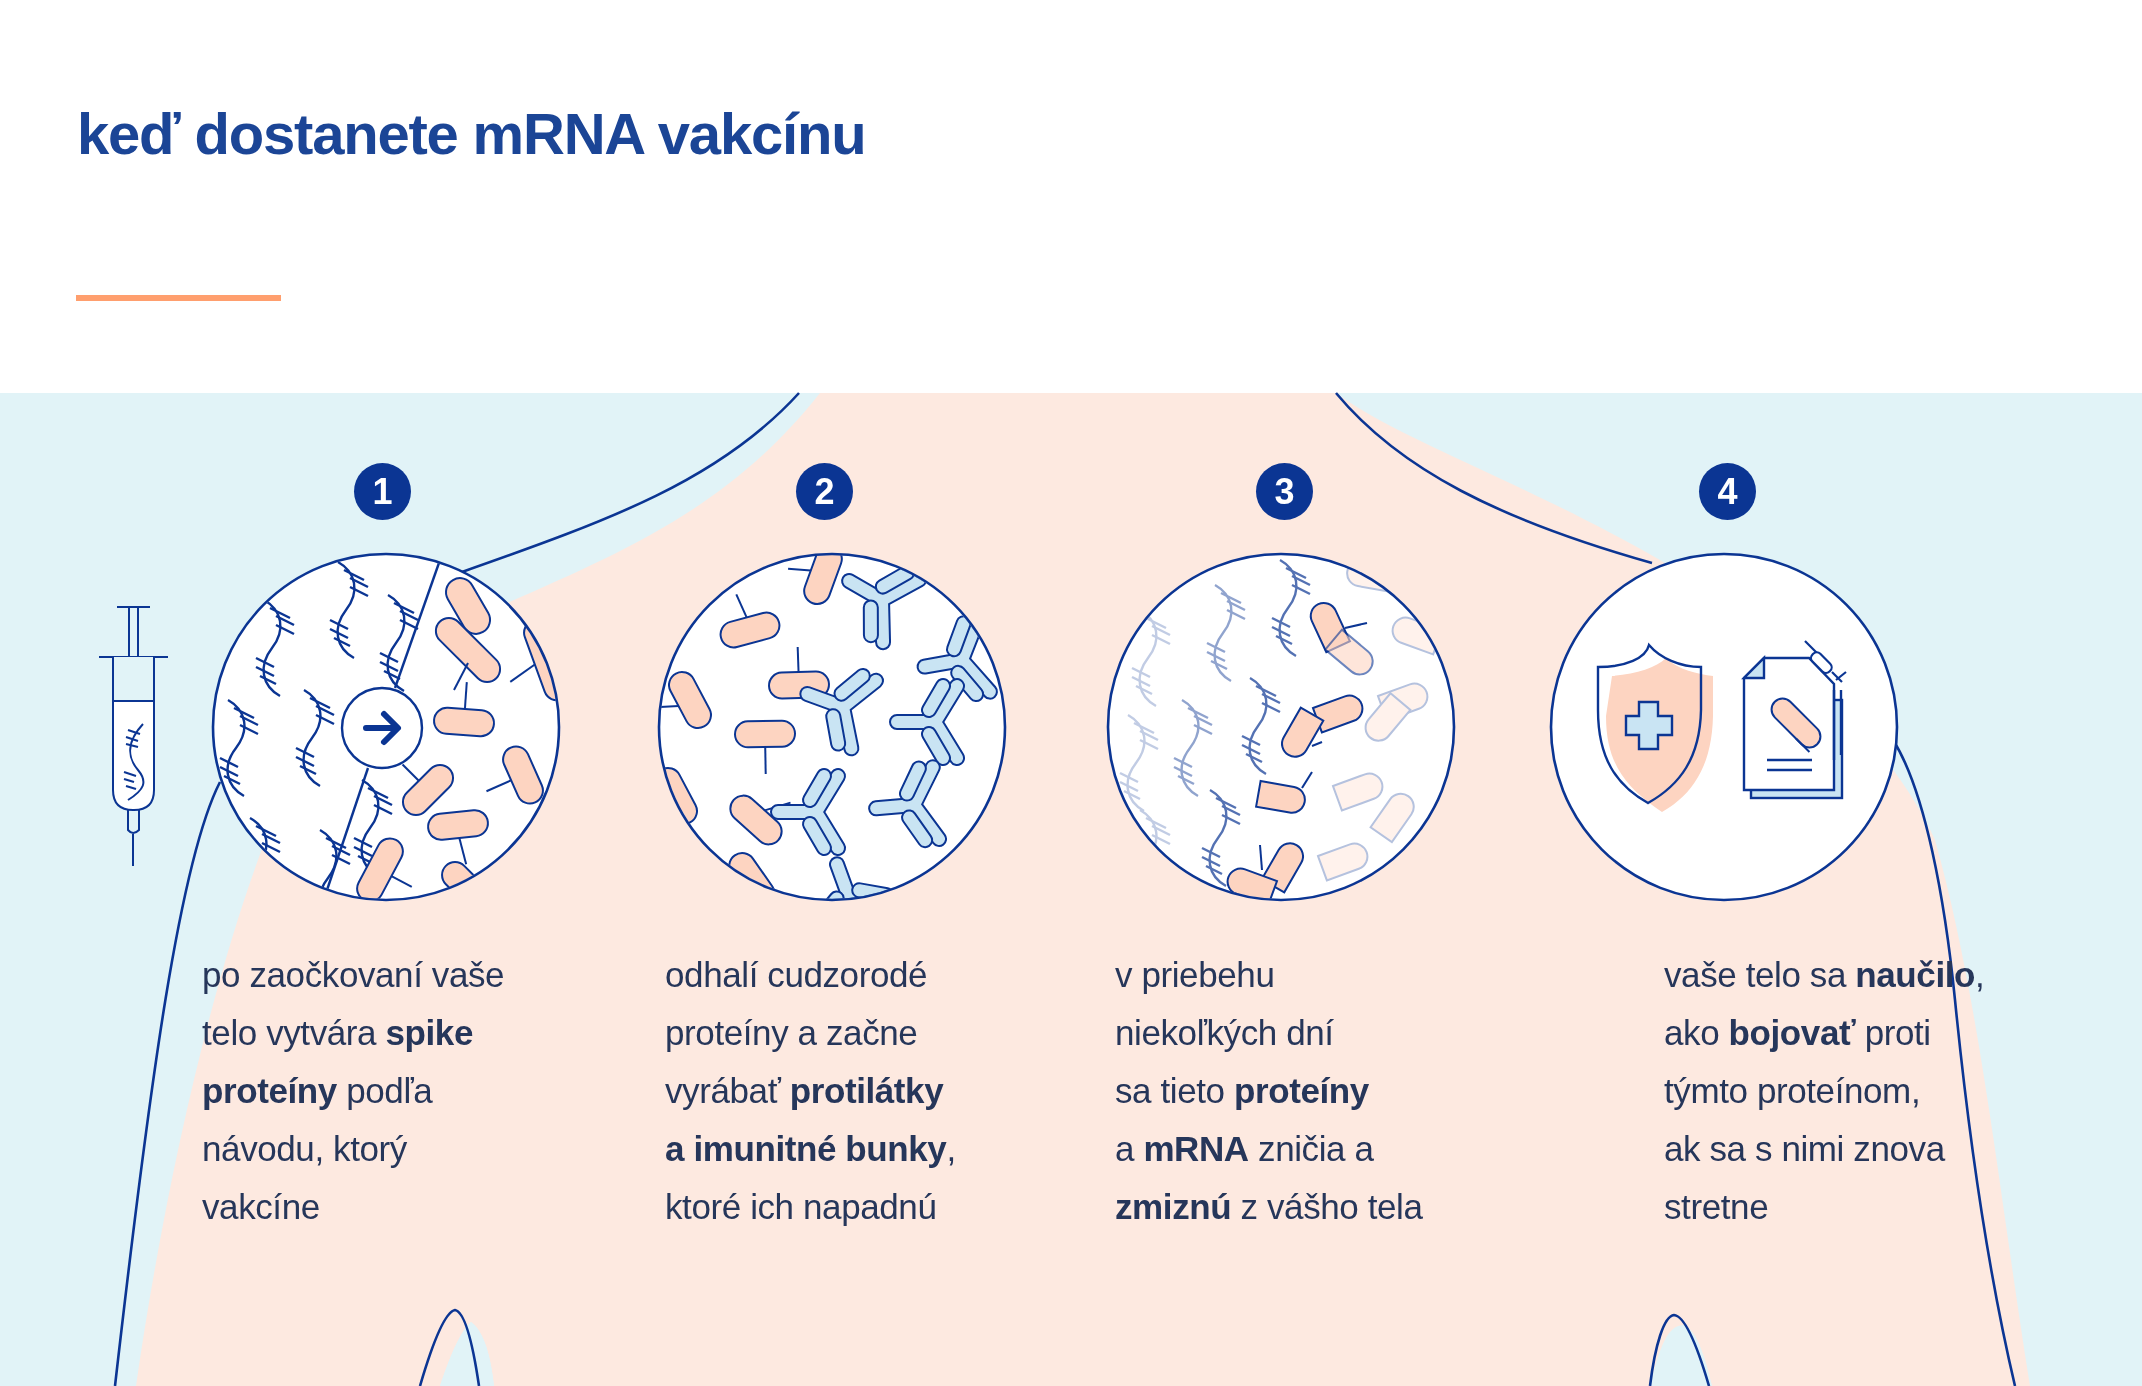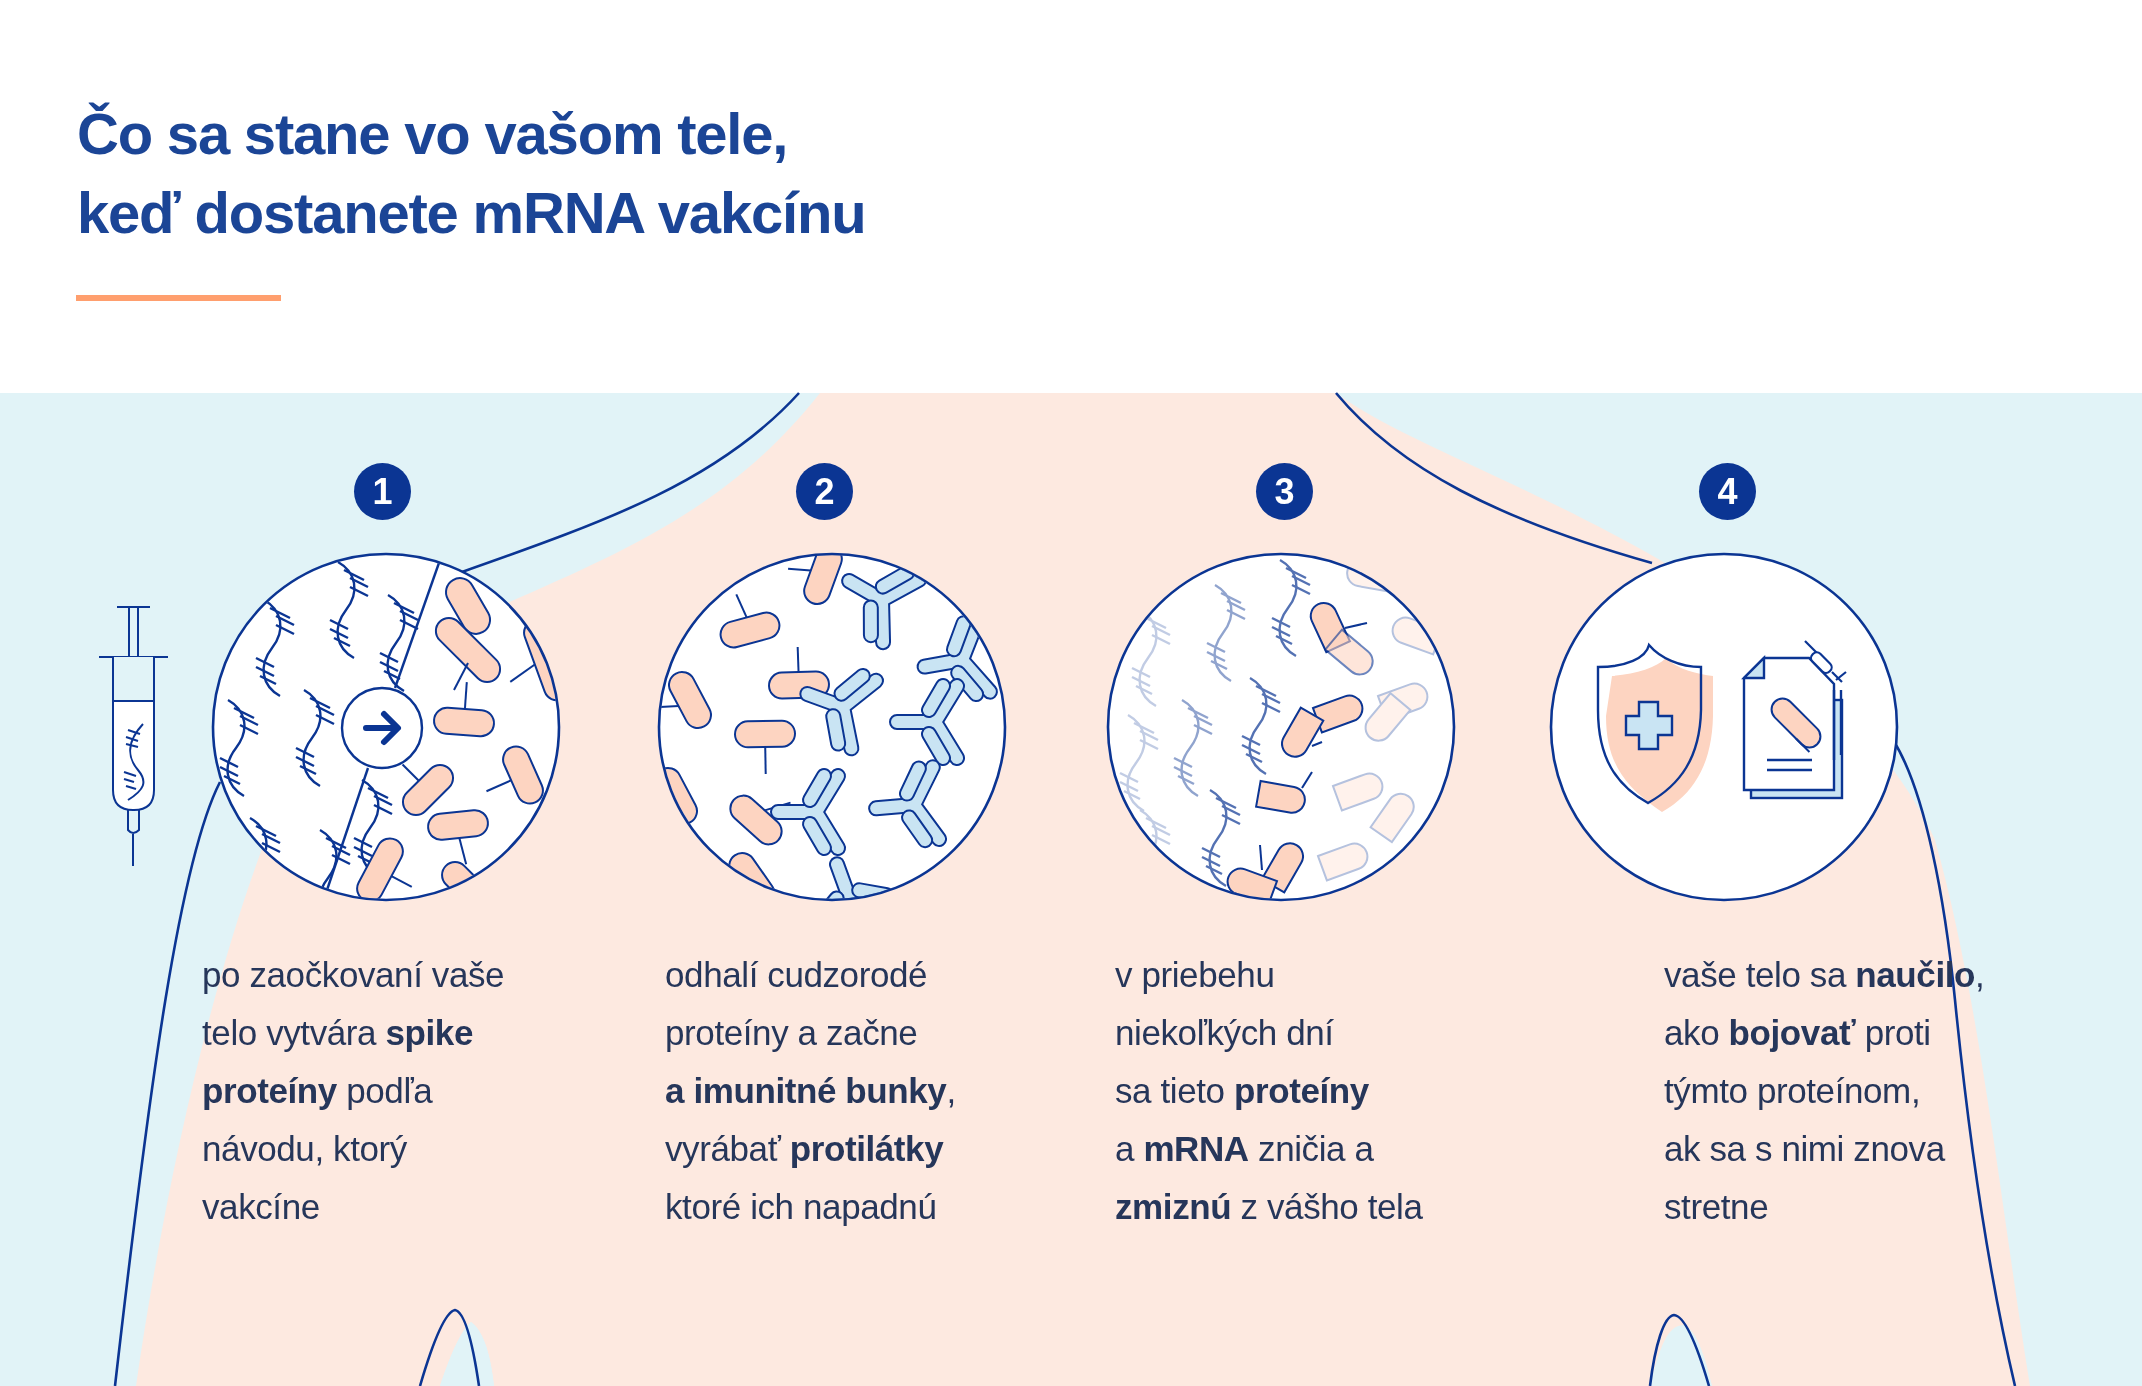--- a/index.html
+++ b/index.html
@@ -350,42 +350,41 @@
           <line x1="1832" y1="672" x2="1842" y2="682"></line>
           <line x1="1836" y1="680" x2="1846" y2="672"></line>
         </g>
         <line x1="1834" y1="690" x2="1834" y2="760" stroke="#0b3593" stroke-width="2.4"></line>
         <line x1="1841" y1="690" x2="1841" y2="755" stroke="#0b3593" stroke-width="2.4"></line>
       </g>
     </g>
   </svg>
 
   <h1 class="title">
-    <span>Čo sa stane vo vašom tele,</span>
     <span>keď dostanete mRNA vakcínu</span>
   </h1>
   <div class="title-underline"></div>
 
   <div class="badge" style="left:354px; top:463px;">1</div>
   <div class="badge" style="left:796px; top:463px;">2</div>
   <div class="badge" style="left:1256px; top:463px;">3</div>
   <div class="badge" style="left:1699px; top:463px;">4</div>
 
   <div class="step-text" style="left:202px;">
       <span class="line"><span>po zaočkovaní vaše</span></span>
       <span class="line"><span>telo vytvára </span><b>spike</b></span>
       <span class="line"><b>proteíny</b><span> podľa</span></span>
       <span class="line"><span>návodu, ktorý</span></span>
       <span class="line"><span>vakcíne</span></span>
     </div>
   <div class="step-text" style="left:665px;">
       <span class="line"><span>odhalí cudzorodé</span></span>
       <span class="line"><span>proteíny a začne</span></span>
+      <span class="line"><span>vyrábať </span><b>protilátky</b></span>
       <span class="line"><b>a imunitné bunky</b><span>,</span></span>
-      <span class="line"><span>vyrábať </span><b>protilátky</b></span>
       <span class="line"><span>ktoré ich napadnú</span></span>
     </div>
   <div class="step-text" style="left:1115px;">
       <span class="line"><span>v priebehu</span></span>
       <span class="line"><span>niekoľkých dní</span></span>
       <span class="line"><span>sa tieto </span><b>proteíny</b></span>
       <span class="line"><span>a </span><b>mRNA</b><span> zničia a</span></span>
       <span class="line"><b>zmiznú</b><span> z vášho tela</span></span>
     </div>
   <div class="step-text" style="left:1664px;">

